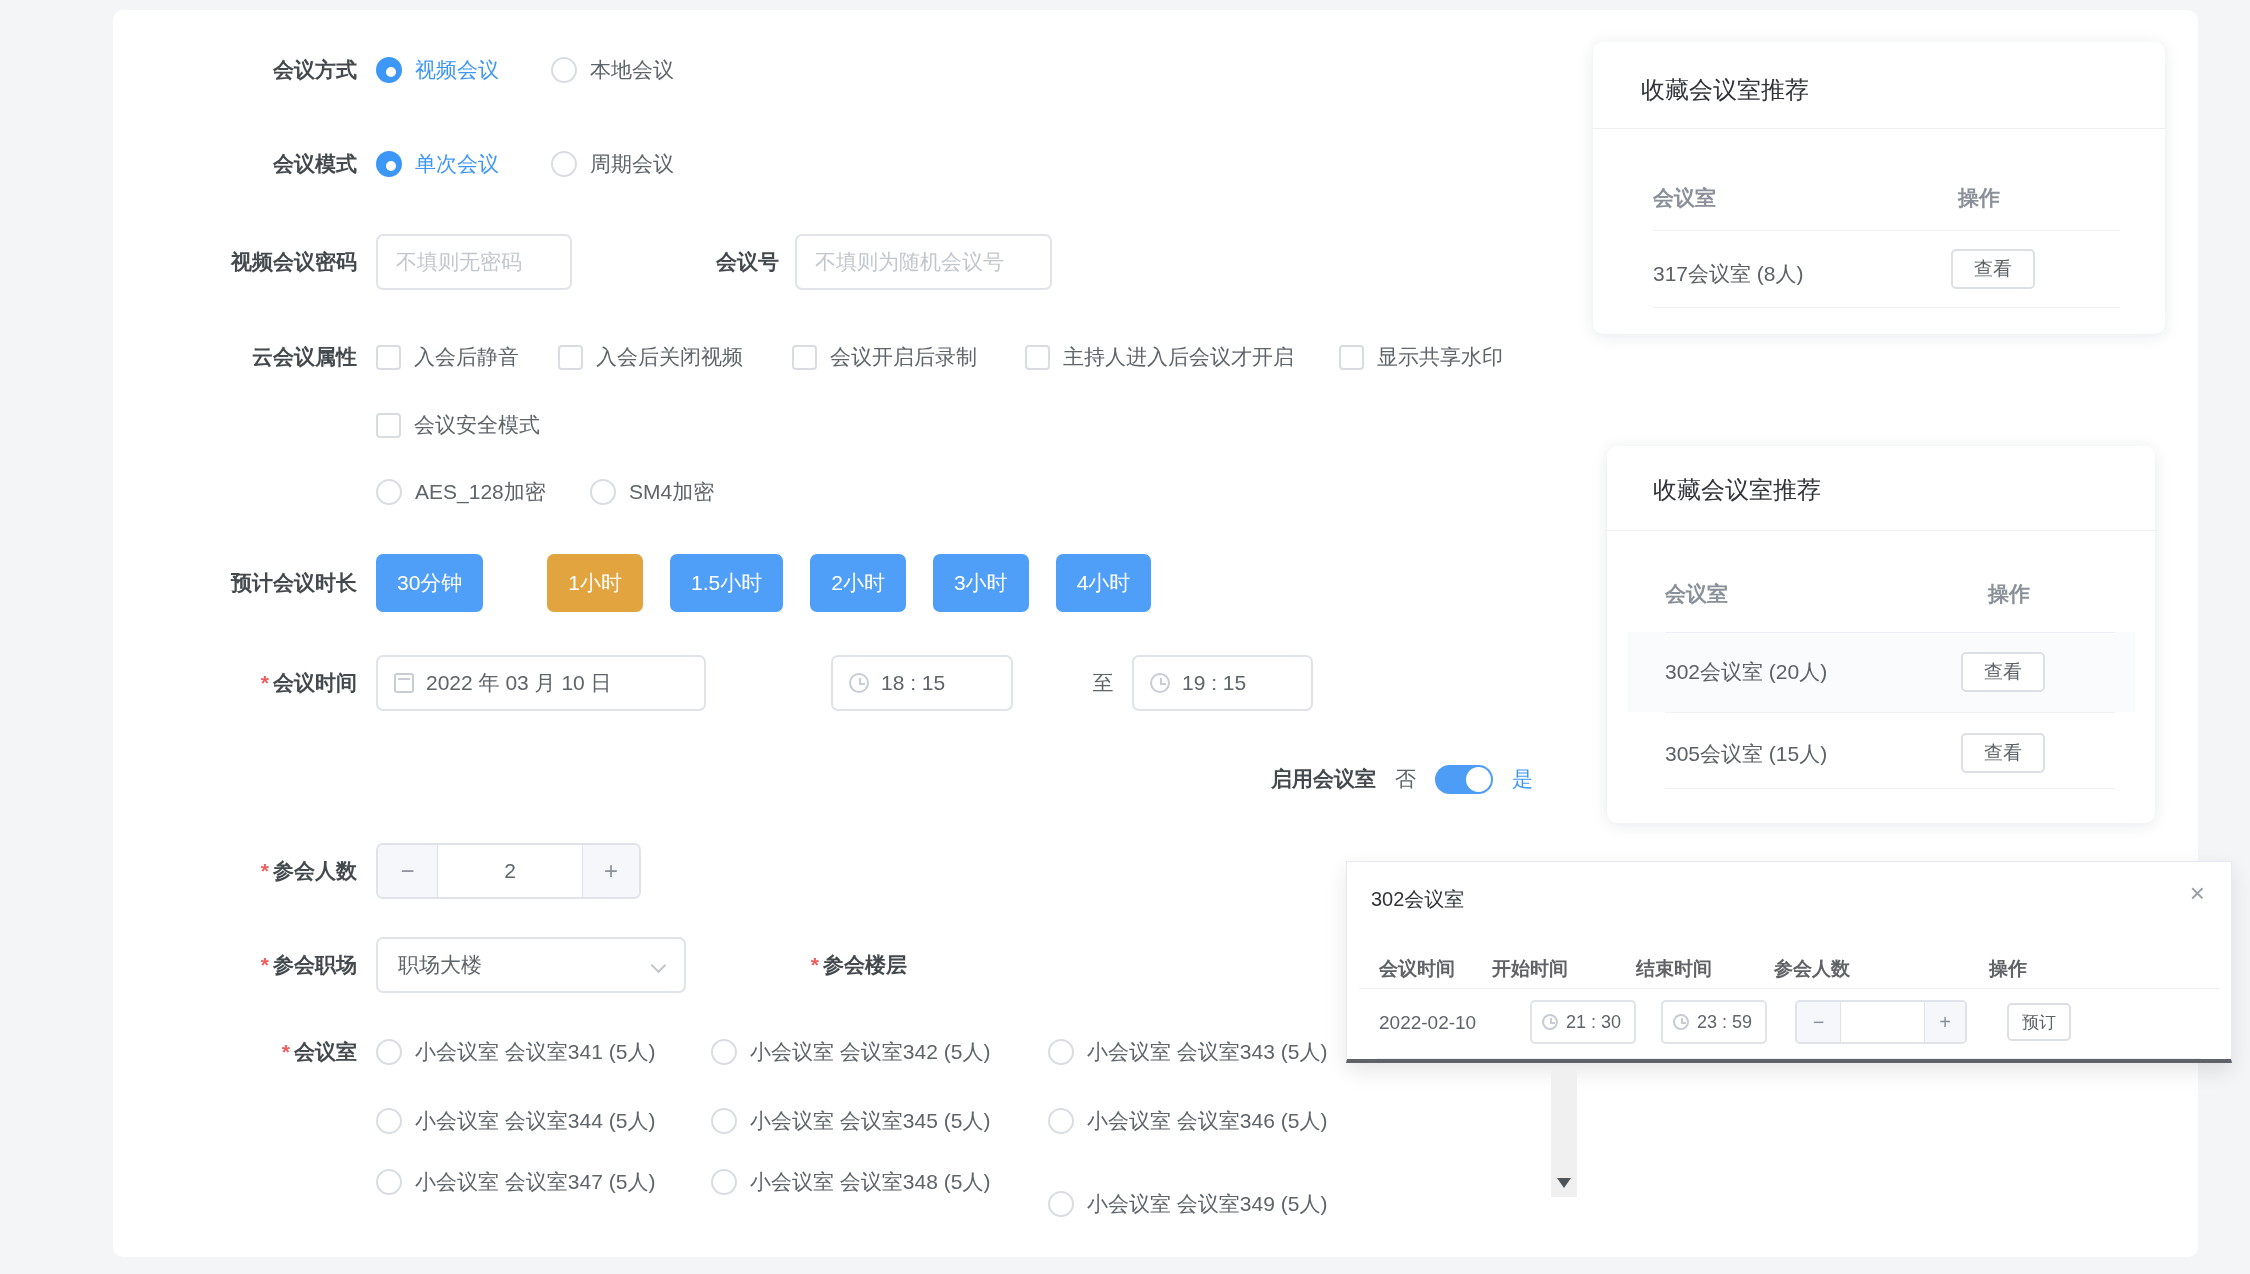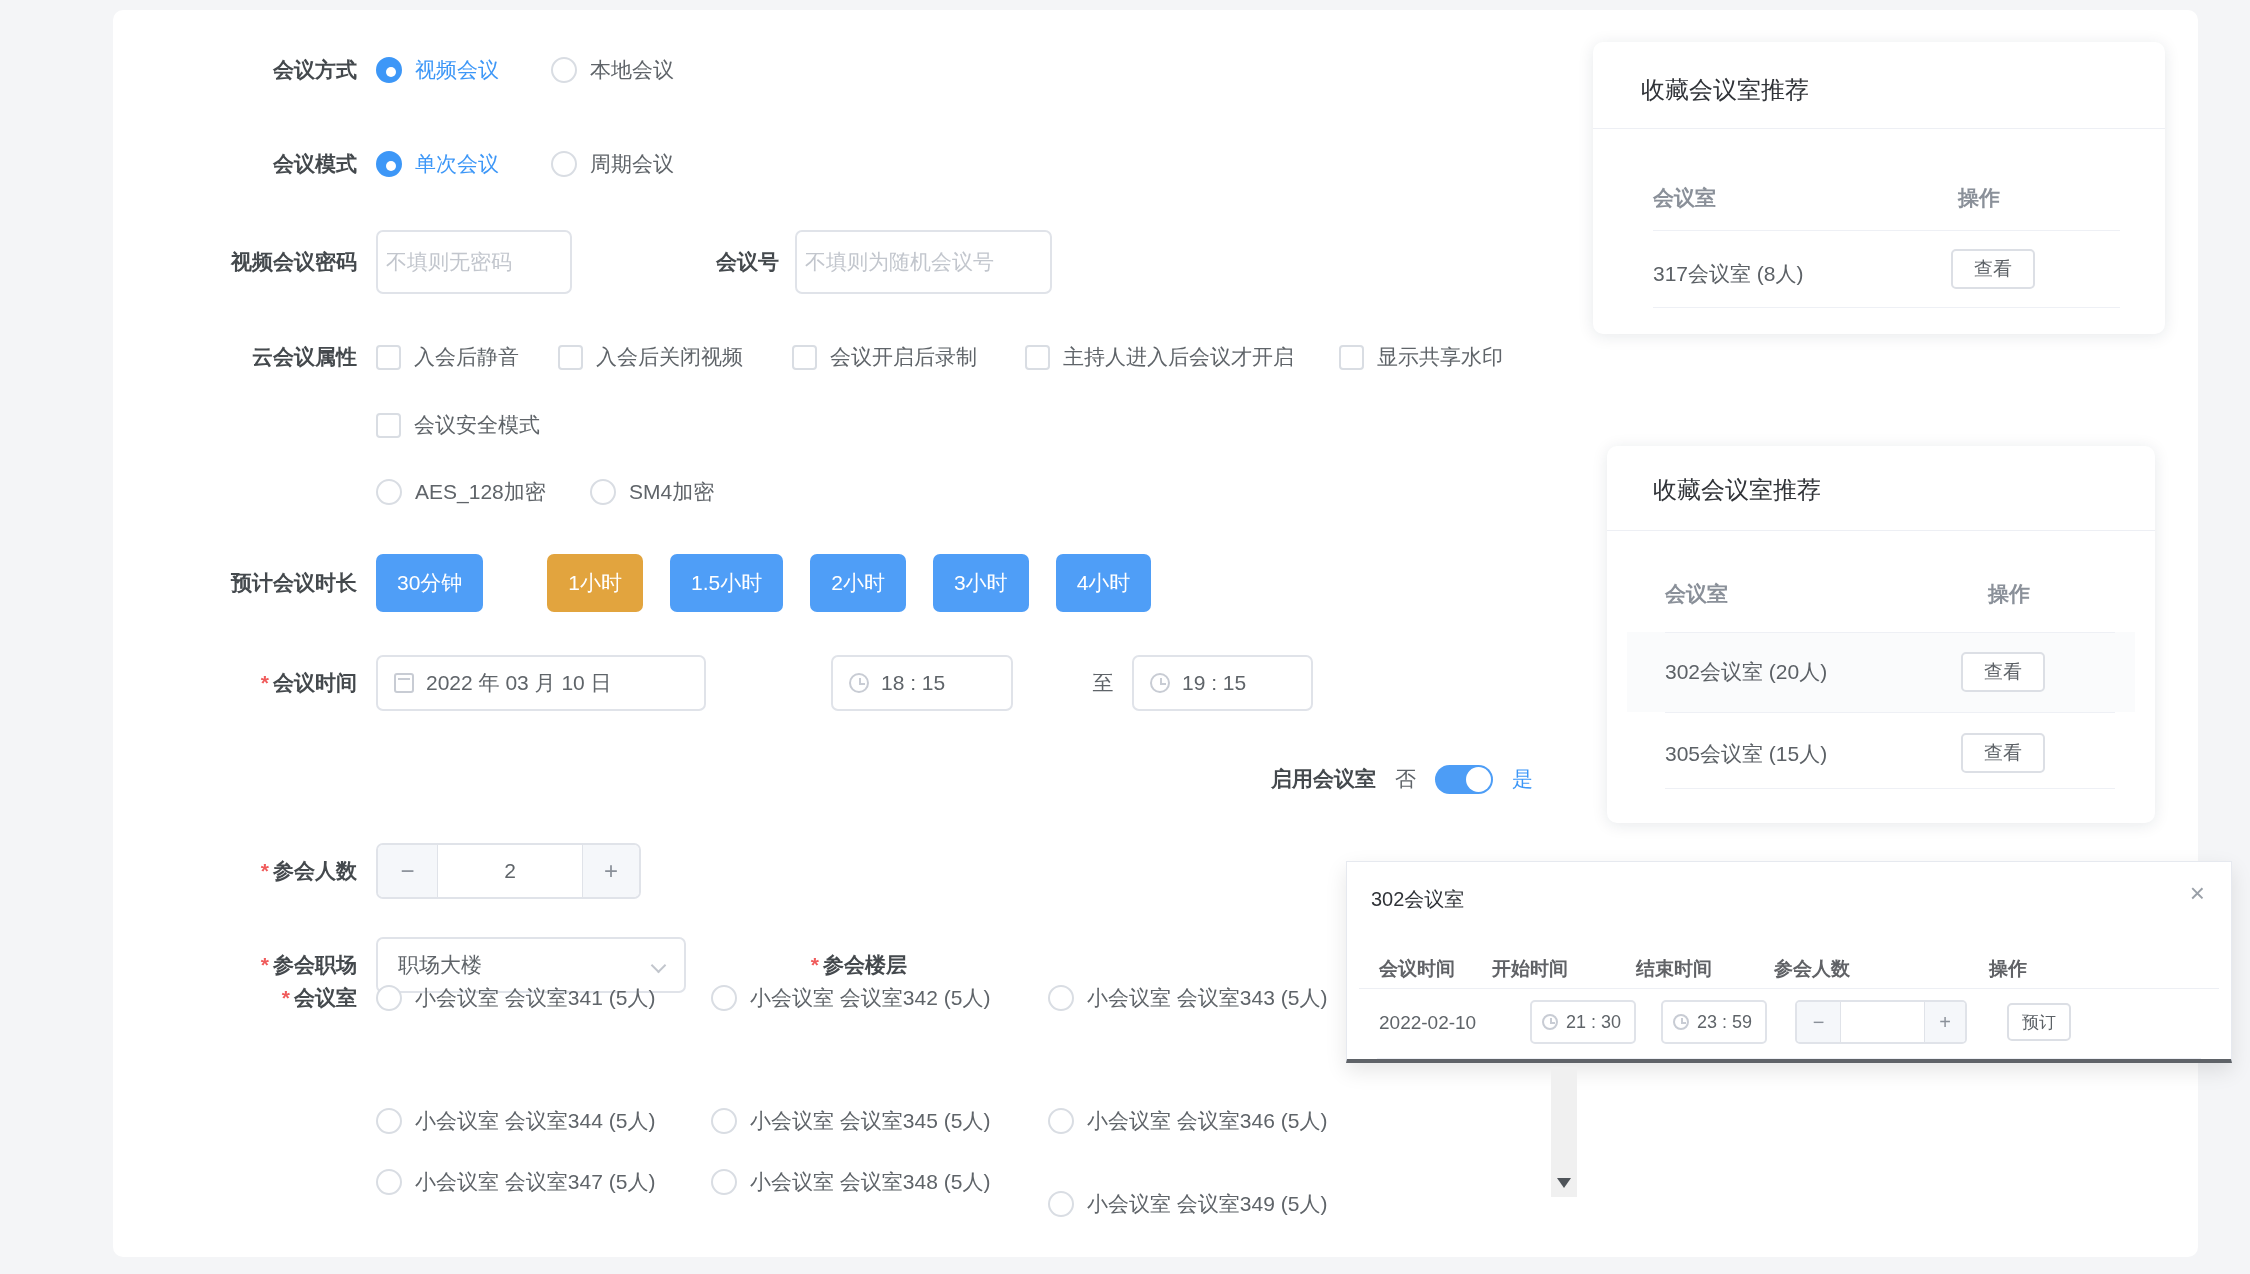--- a/index.html
+++ b/index.html
@@ -19,21 +19,21 @@
   .radio.checked { background:#3d97f7; border-color:#3d97f7; }
   .radio.checked::after { content:""; position:absolute; left:8px; top:8px; width:10px; height:10px; border-radius:50%; background:#fff; }
   .opt-text { font-size:21px; color:#5f6469; white-space:nowrap; }
   .opt-text.sel { color:#3d97f7; }
 
   
   .check-opt { display:flex; align-items:center; position:absolute; top:0; height:34px; }
   .checkbox { width:25px; height:25px; border:2px solid #d9dde3; border-radius:4px; background:#fff; margin-right:13px; flex:none; }
 
   
-  .tinput { height:64px; border:2px solid #e0e3e9; border-radius:7px; background:#fff; font-size:21px; color:#5f6469; padding:0 8px; outline:none; }
+  .tinput { height:56px; border:2px solid #e0e3e9; border-radius:7px; background:#fff; font-size:21px; color:#5f6469; padding:0 18px; outline:none; }
   .tinput::placeholder { color:#c2c6cd; }
   .pickbox { height:56px; border:2px solid #e0e3e9; border-radius:7px; background:#fff; display:flex; align-items:center; padding:0 16px; font-size:21px; color:#5f6469; }
   .cal-ic { width:20px; height:20px; border:2px solid #c8ccd4; border-radius:3px; margin-right:12px; position:relative; flex:none; }
   .cal-ic::before { content:""; position:absolute; left:2px; right:2px; top:3px; border-top:2px solid #c8ccd4; }
   .clk-ic { width:20px; height:20px; border:2px solid #c8ccd4; border-radius:50%; margin-right:12px; position:relative; flex:none; }
   .clk-ic::before { content:""; position:absolute; left:8px; top:3px; width:2px; height:7px; background:#c8ccd4; }
   .clk-ic::after { content:""; position:absolute; left:8px; top:8px; width:6px; height:2px; background:#c8ccd4; }
 
   
   .dur-btn { height:58px; padding:0 21px; border:none; border-radius:7px; background:#4f9ef7; color:#fff; font-size:21px; font-family:inherit; cursor:pointer; }
@@ -216,21 +216,21 @@
       <span>职场大楼</span>
       <span class="chev"></span>
     </div>
     <div class="abs" style="left:658px;width:136px;text-align:right;font-size:21px;font-weight:700;color:#44494d;line-height:52px;"><span class="star">*</span><span>参会楼层</span></div>
     <div class="selbox abs" style="left:807px;width:313px;">
       <span>3楼</span>
       <span class="chev"></span>
     </div>
   </div>
 
-  <div class="form-row" style="top:981px;height:34px;">
+  <div class="form-row" style="top:1035px;height:34px;">
     <div class="flabel"><span class="star">*</span><span>会议室</span></div>
     <div class="radio-opt abs" style="left:263px;">
       <span class="radio"></span>
       <span class="opt-text">小会议室 会议室341 (5人)</span>
     </div>
     <div class="radio-opt abs" style="left:598px;">
       <span class="radio"></span>
       <span class="opt-text">小会议室 会议室342 (5人)</span>
     </div>
     <div class="radio-opt abs" style="left:935px;">

